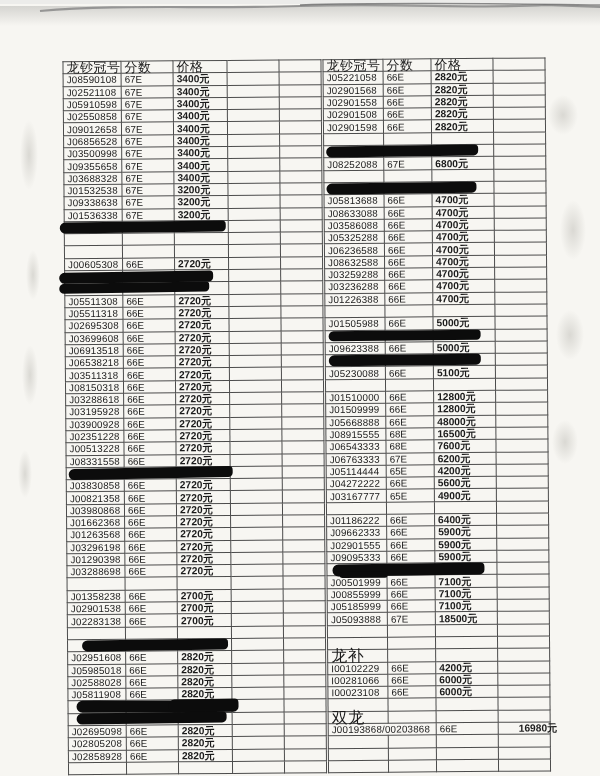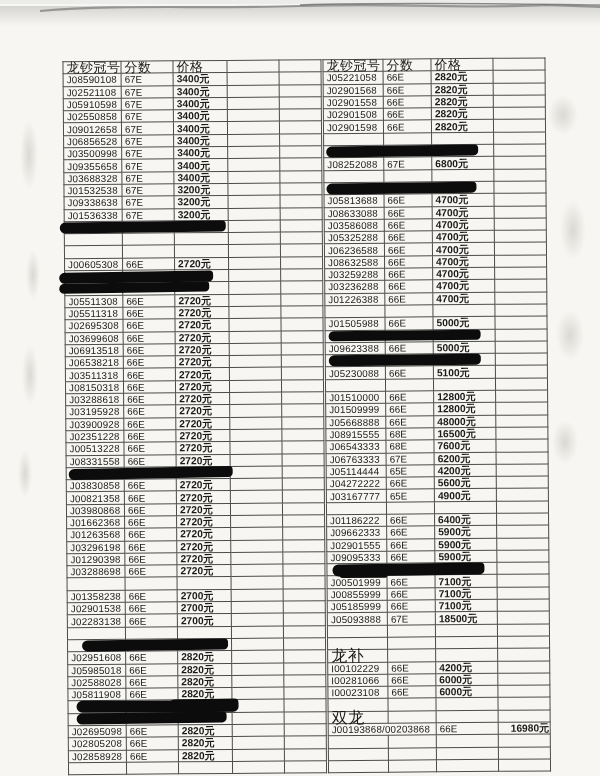--- a/index.html
+++ b/index.html
@@ -829,21 +829,21 @@
         </tr>
         <tr>
           <td class="lbl">双龙</td>
           <td></td>
           <td></td>
           <td></td>
         </tr>
         <tr>
           <td class="serial" colspan="2">J00193868/00203868</td>
           <td class="grade">66E</td>
-          <td class="price" style="padding-left: 12px;">16980元</td>
+          <td class="price" style="padding-left: 20px;">16980元</td>
         </tr>
         <tr>
           <td></td>
           <td></td>
           <td></td>
           <td></td>
         </tr>
         <tr>
           <td></td>
           <td></td>

